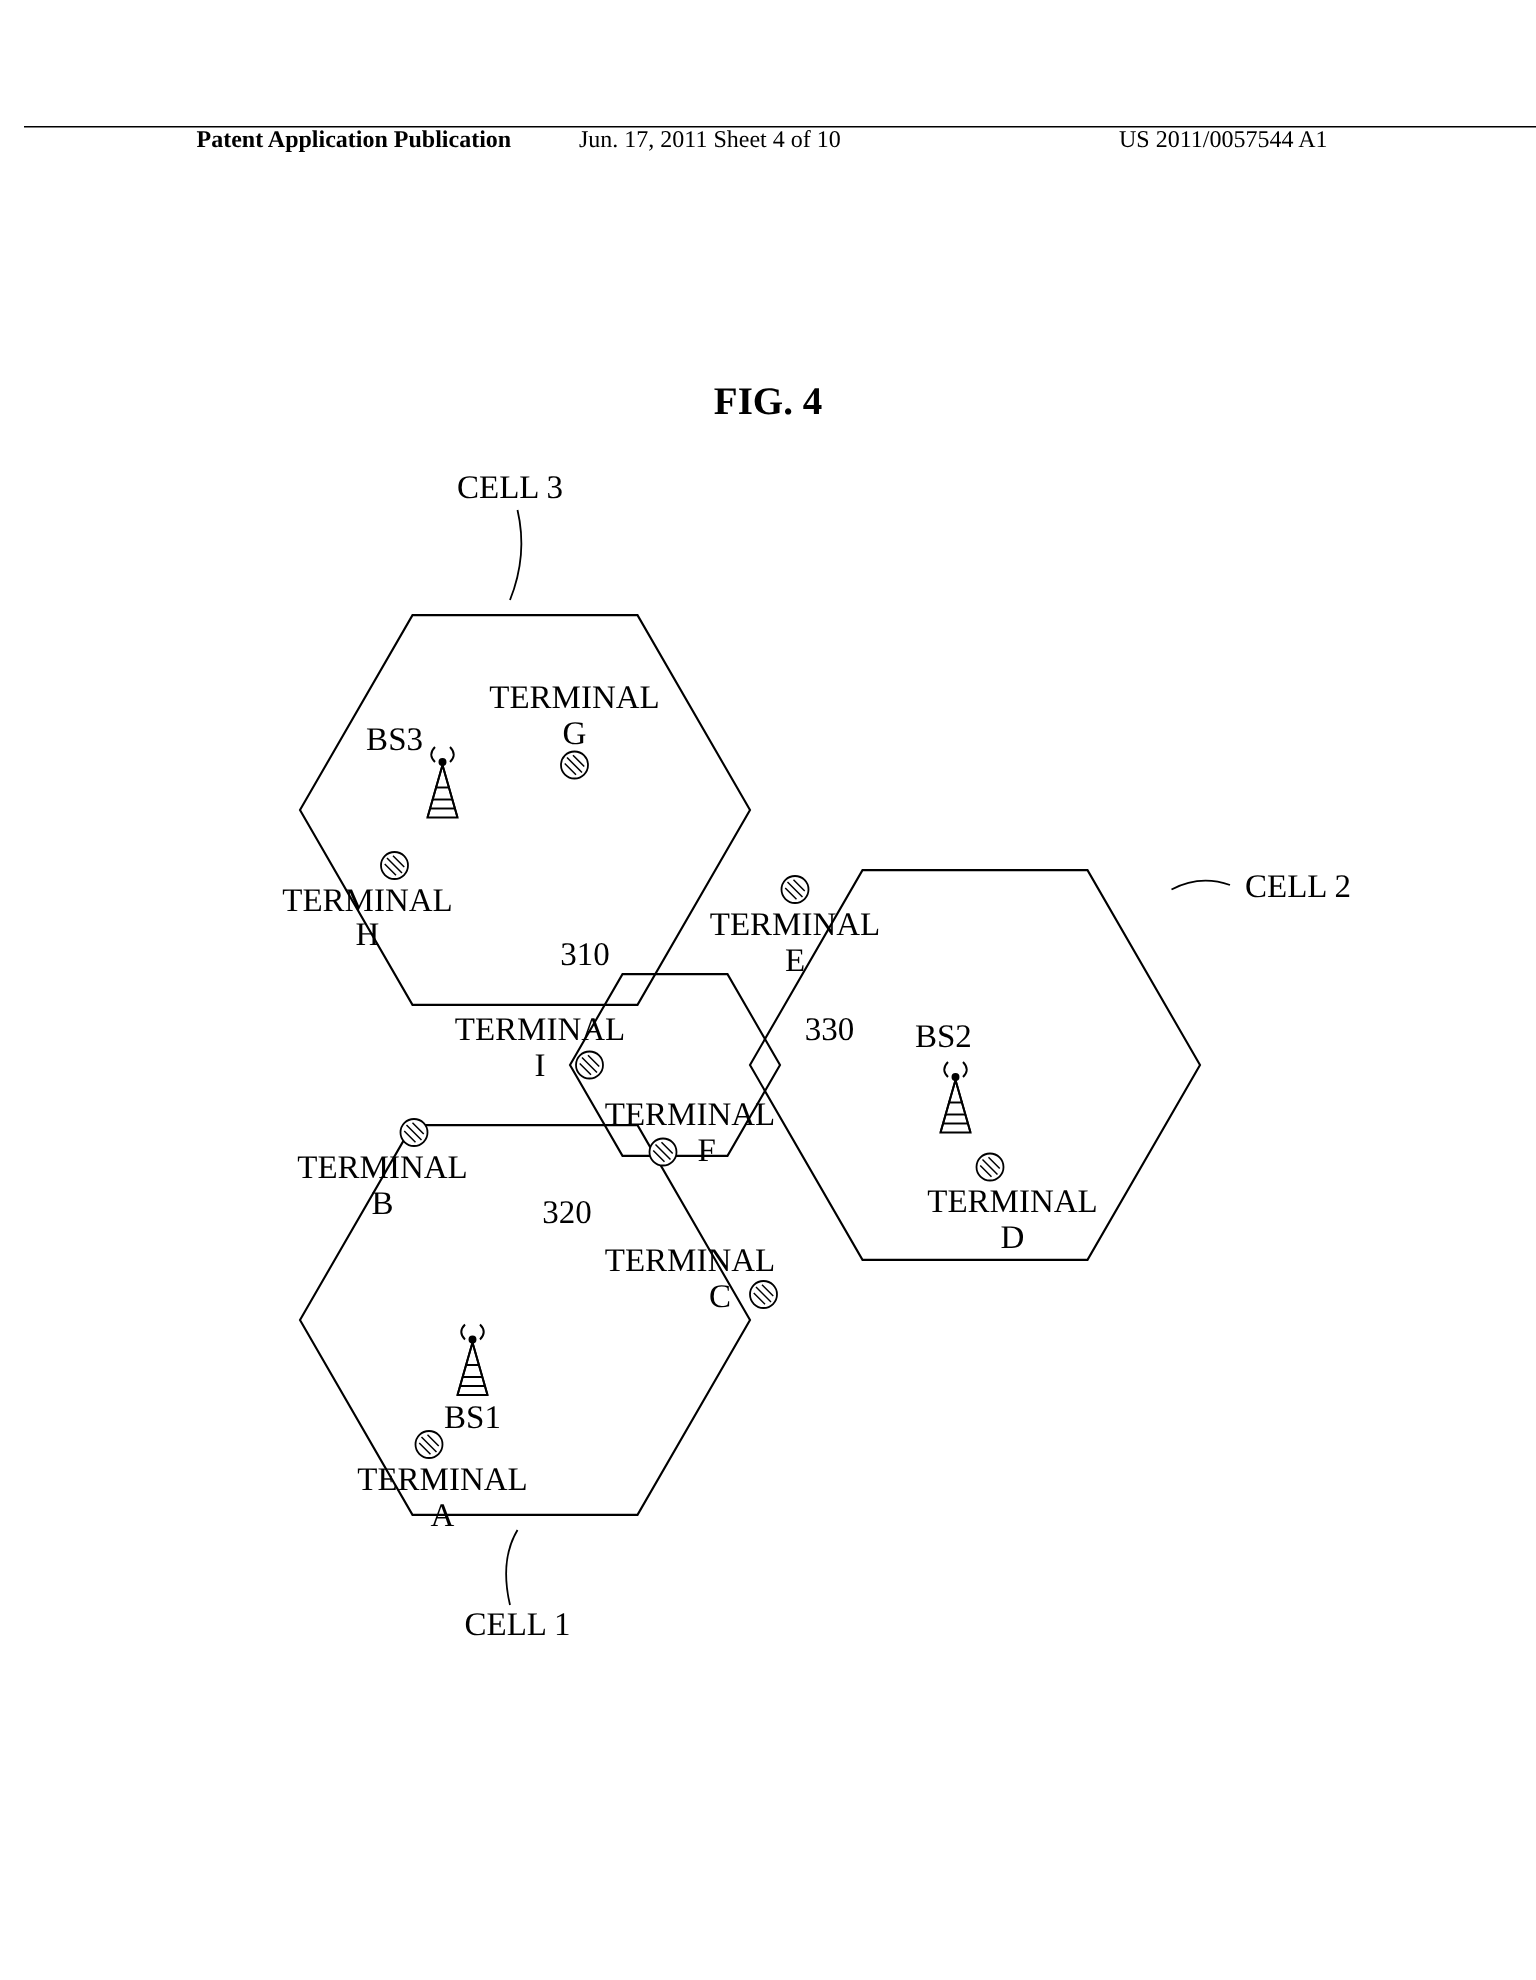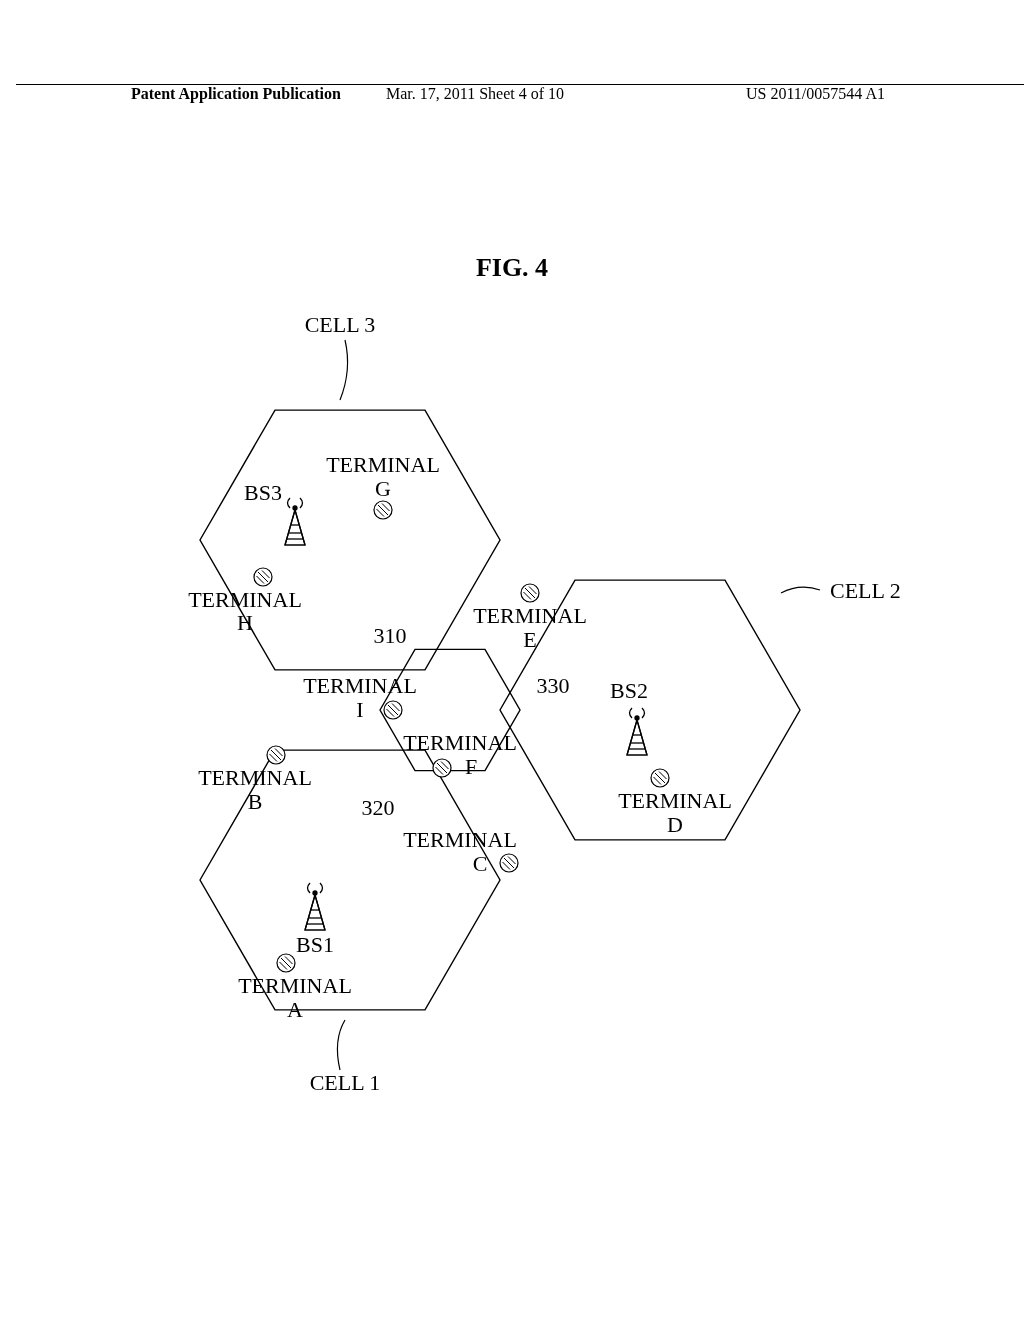--- a/index.html
+++ b/index.html
@@ -82,21 +82,21 @@
     stroke: #000;
     stroke-width: 1.3;
     fill: none;
   }
 </style>
 </head>
 <body>
 
 <div class="header">
   <span class="header-left">Patent Application Publication</span>
-  <span class="header-center">Mar. 17, 2011  Sheet 4 of 10</span>
+  <span class="header-center">Jun. 17, 2011  Sheet 4 of 10</span>
   <span class="header-right">US 2011/0057544 A1</span>
 </div>
 
 <div class="fig-title">FIG. 4</div>
 
 <svg class="diagram" viewBox="0 0 790 820">
   <defs>
     <g id="terminal-icon">
       <circle cx="0" cy="0" r="9" class="terminal-circle"></circle>
       <line x1="-5" y1="-5" x2="5" y2="5" class="hatch"></line>

